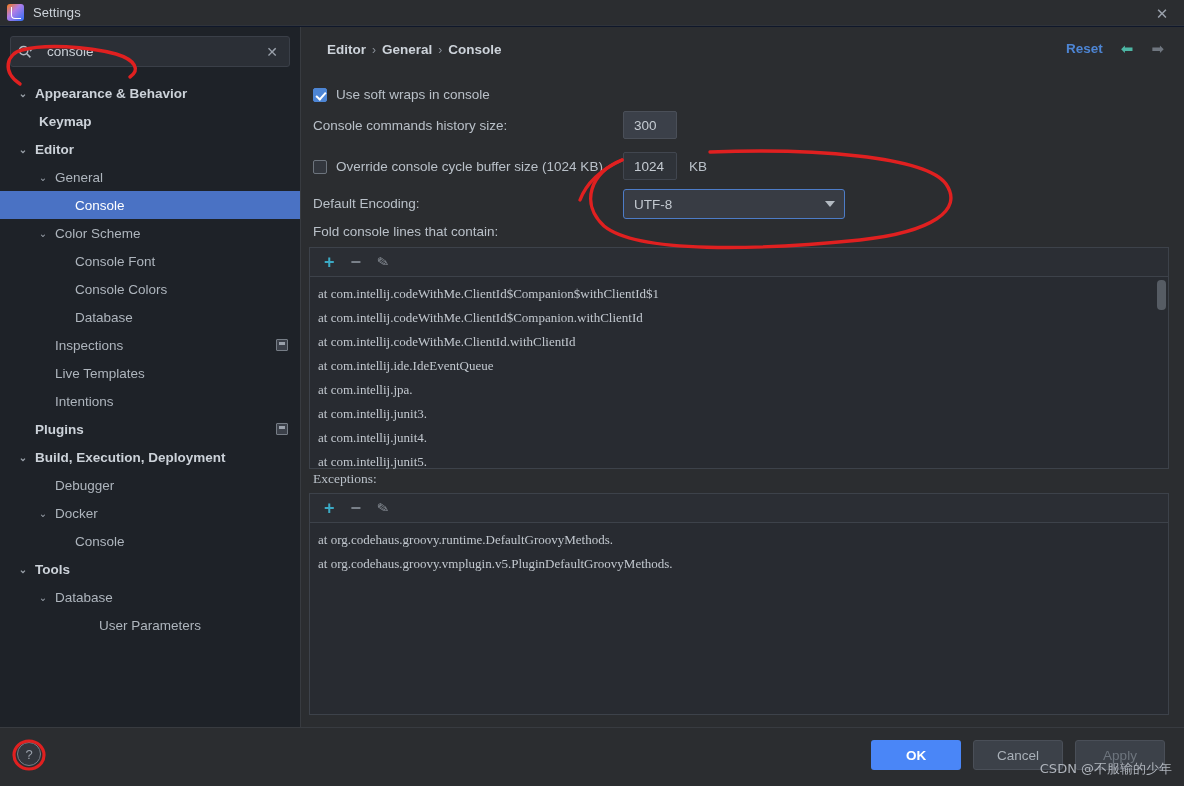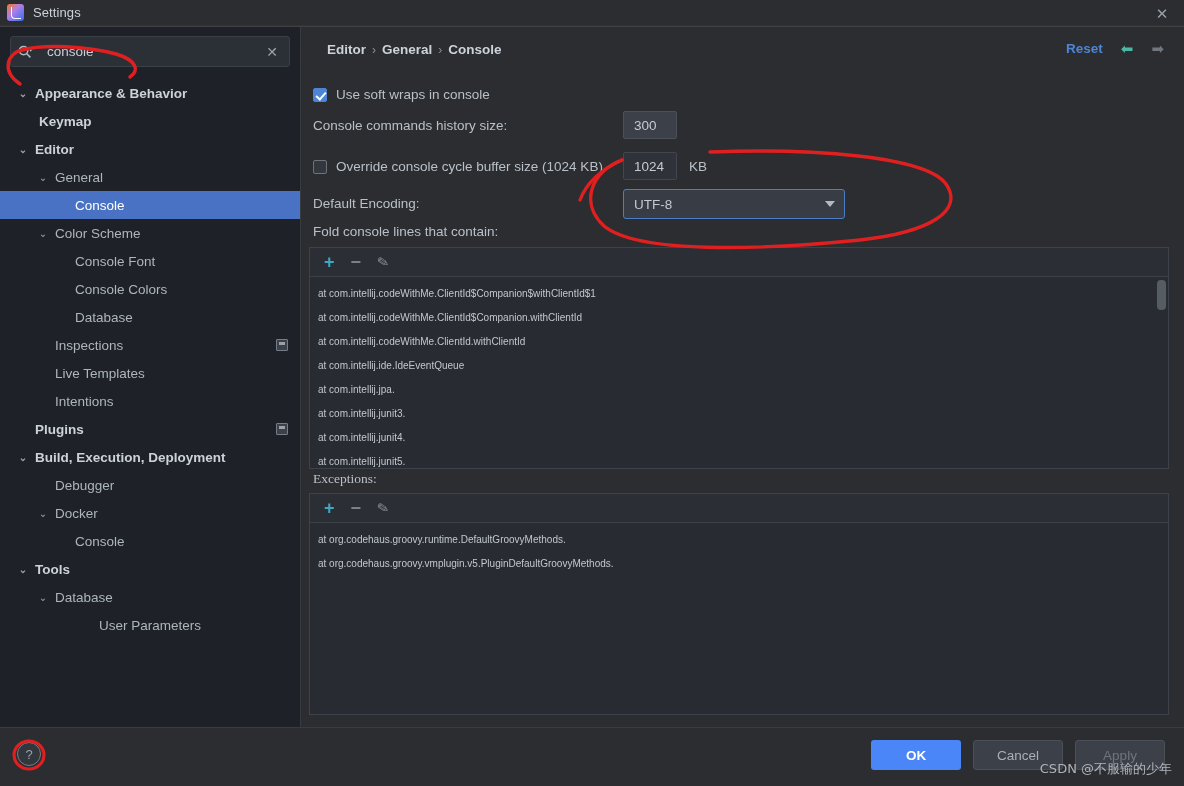--- a/index.html
+++ b/index.html
@@ -5,21 +5,21 @@
   * { box-sizing: border-box; margin: 0; padding: 0; }
   html, body {
     width: 1184px; height: 786px;
     background: #2b2d30;
     font-family: "Liberation Sans", sans-serif;
     overflow: hidden;
   }
   #app {
     position: relative;
     width: 1184px; height: 786px;
-    background: #404040;
+    background: #0f172a;
     color: #bdc3c9;
   }
 
   
   .titlebar {
     position: absolute; left: 0; top: 0; width: 1184px; height: 26px;
     background: #2b2d30;
     display: flex; align-items: center;
     border-bottom: 1px solid #2f333a;
   }
@@ -155,21 +155,21 @@
     padding-left: 14px; border-bottom: 1px solid #3d424a;
     background: #2b2e34;
   }
   .tb-ico { font-size: 16px; line-height: 1; }
   .tb-plus { color: #3ba9c4; font-weight: bold; font-size: 18px; }
   .tb-minus { color: #7b828b; font-weight: bold; font-size: 18px; }
   .tb-pencil { color: #8d939b; font-size: 14px; transform: rotate(-12deg); }
   .list-items { padding: 5px 0 0 0; overflow: hidden; position: relative; }
   .list-item {
     height: 24px; line-height: 24px; padding-left: 8px;
-    font-size: 10px; color: #c2c8cf; white-space: nowrap;
+    font-size: 13px; color: #c2c8cf; white-space: nowrap; font-family: Liberation Serif, serif;
   }
   .vscroll {
     position: absolute; right: 2px; top: 3px; width: 9px; height: 30px;
     background: #565c64; border-radius: 4px;
   }
 
   
   .bottombar {
     position: absolute; left: 0; top: 727px; width: 1184px; height: 59px;
     background: #2b2d30; border-top: 1px solid #383b40;

